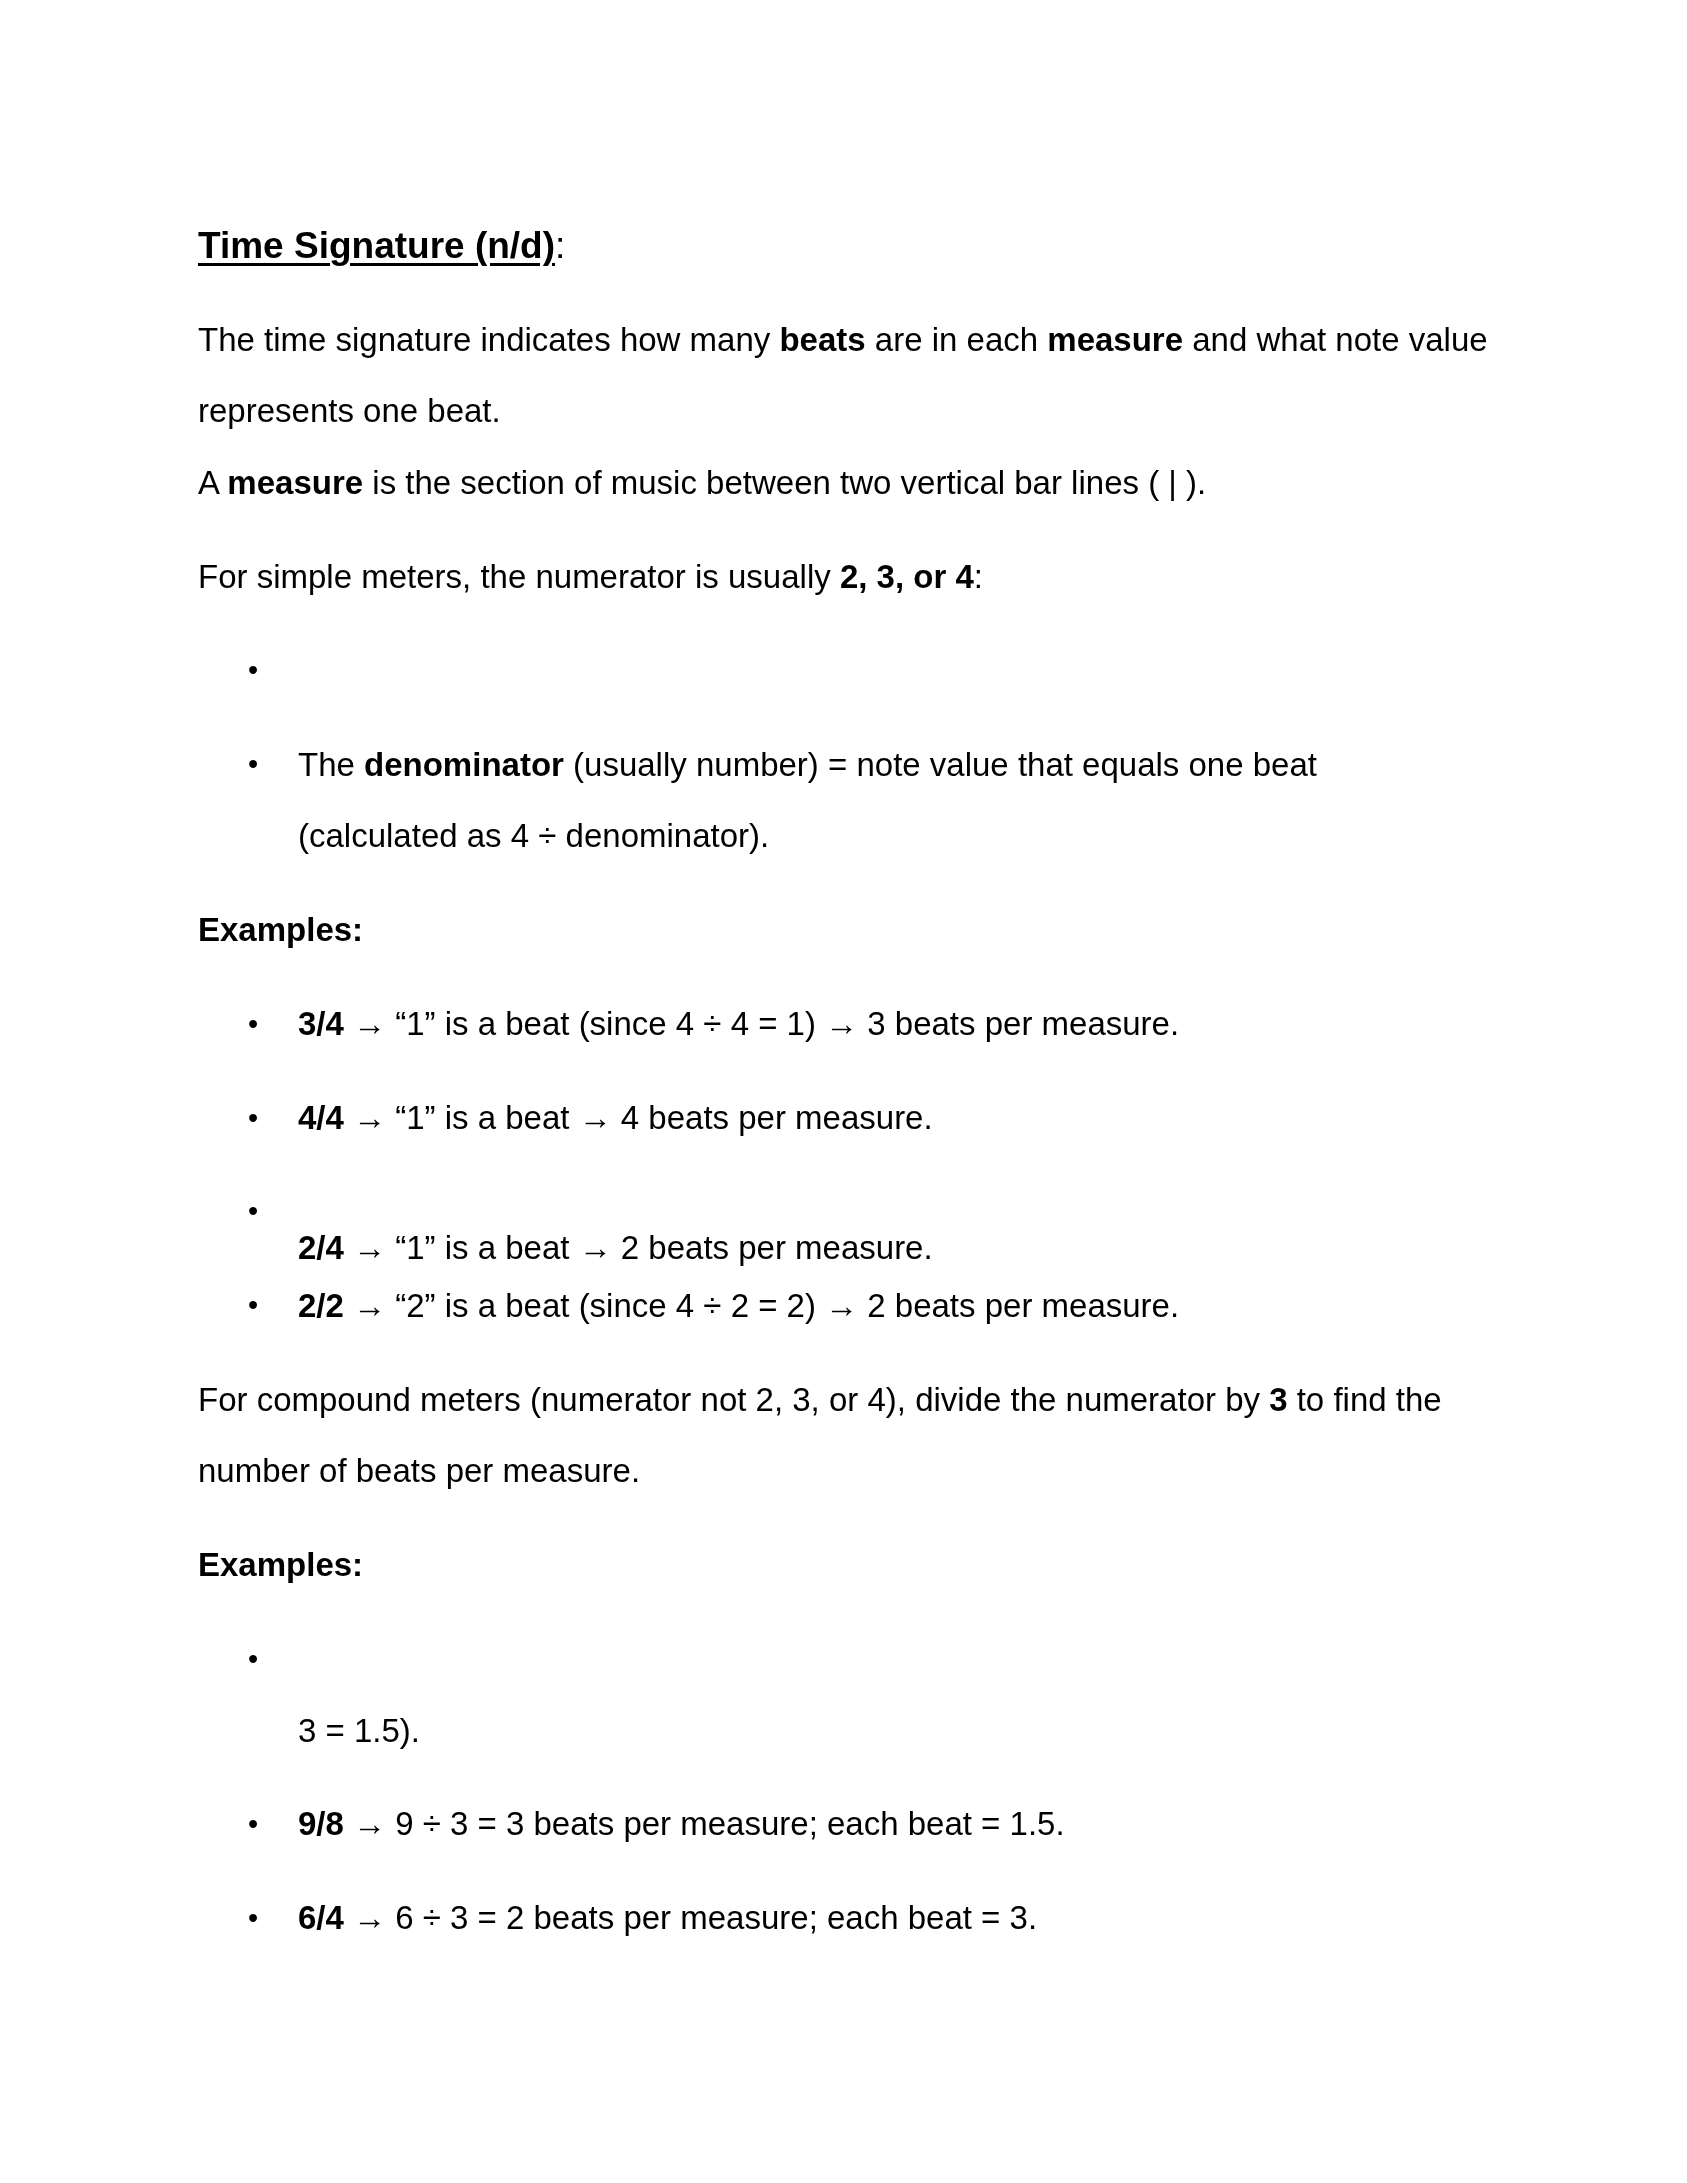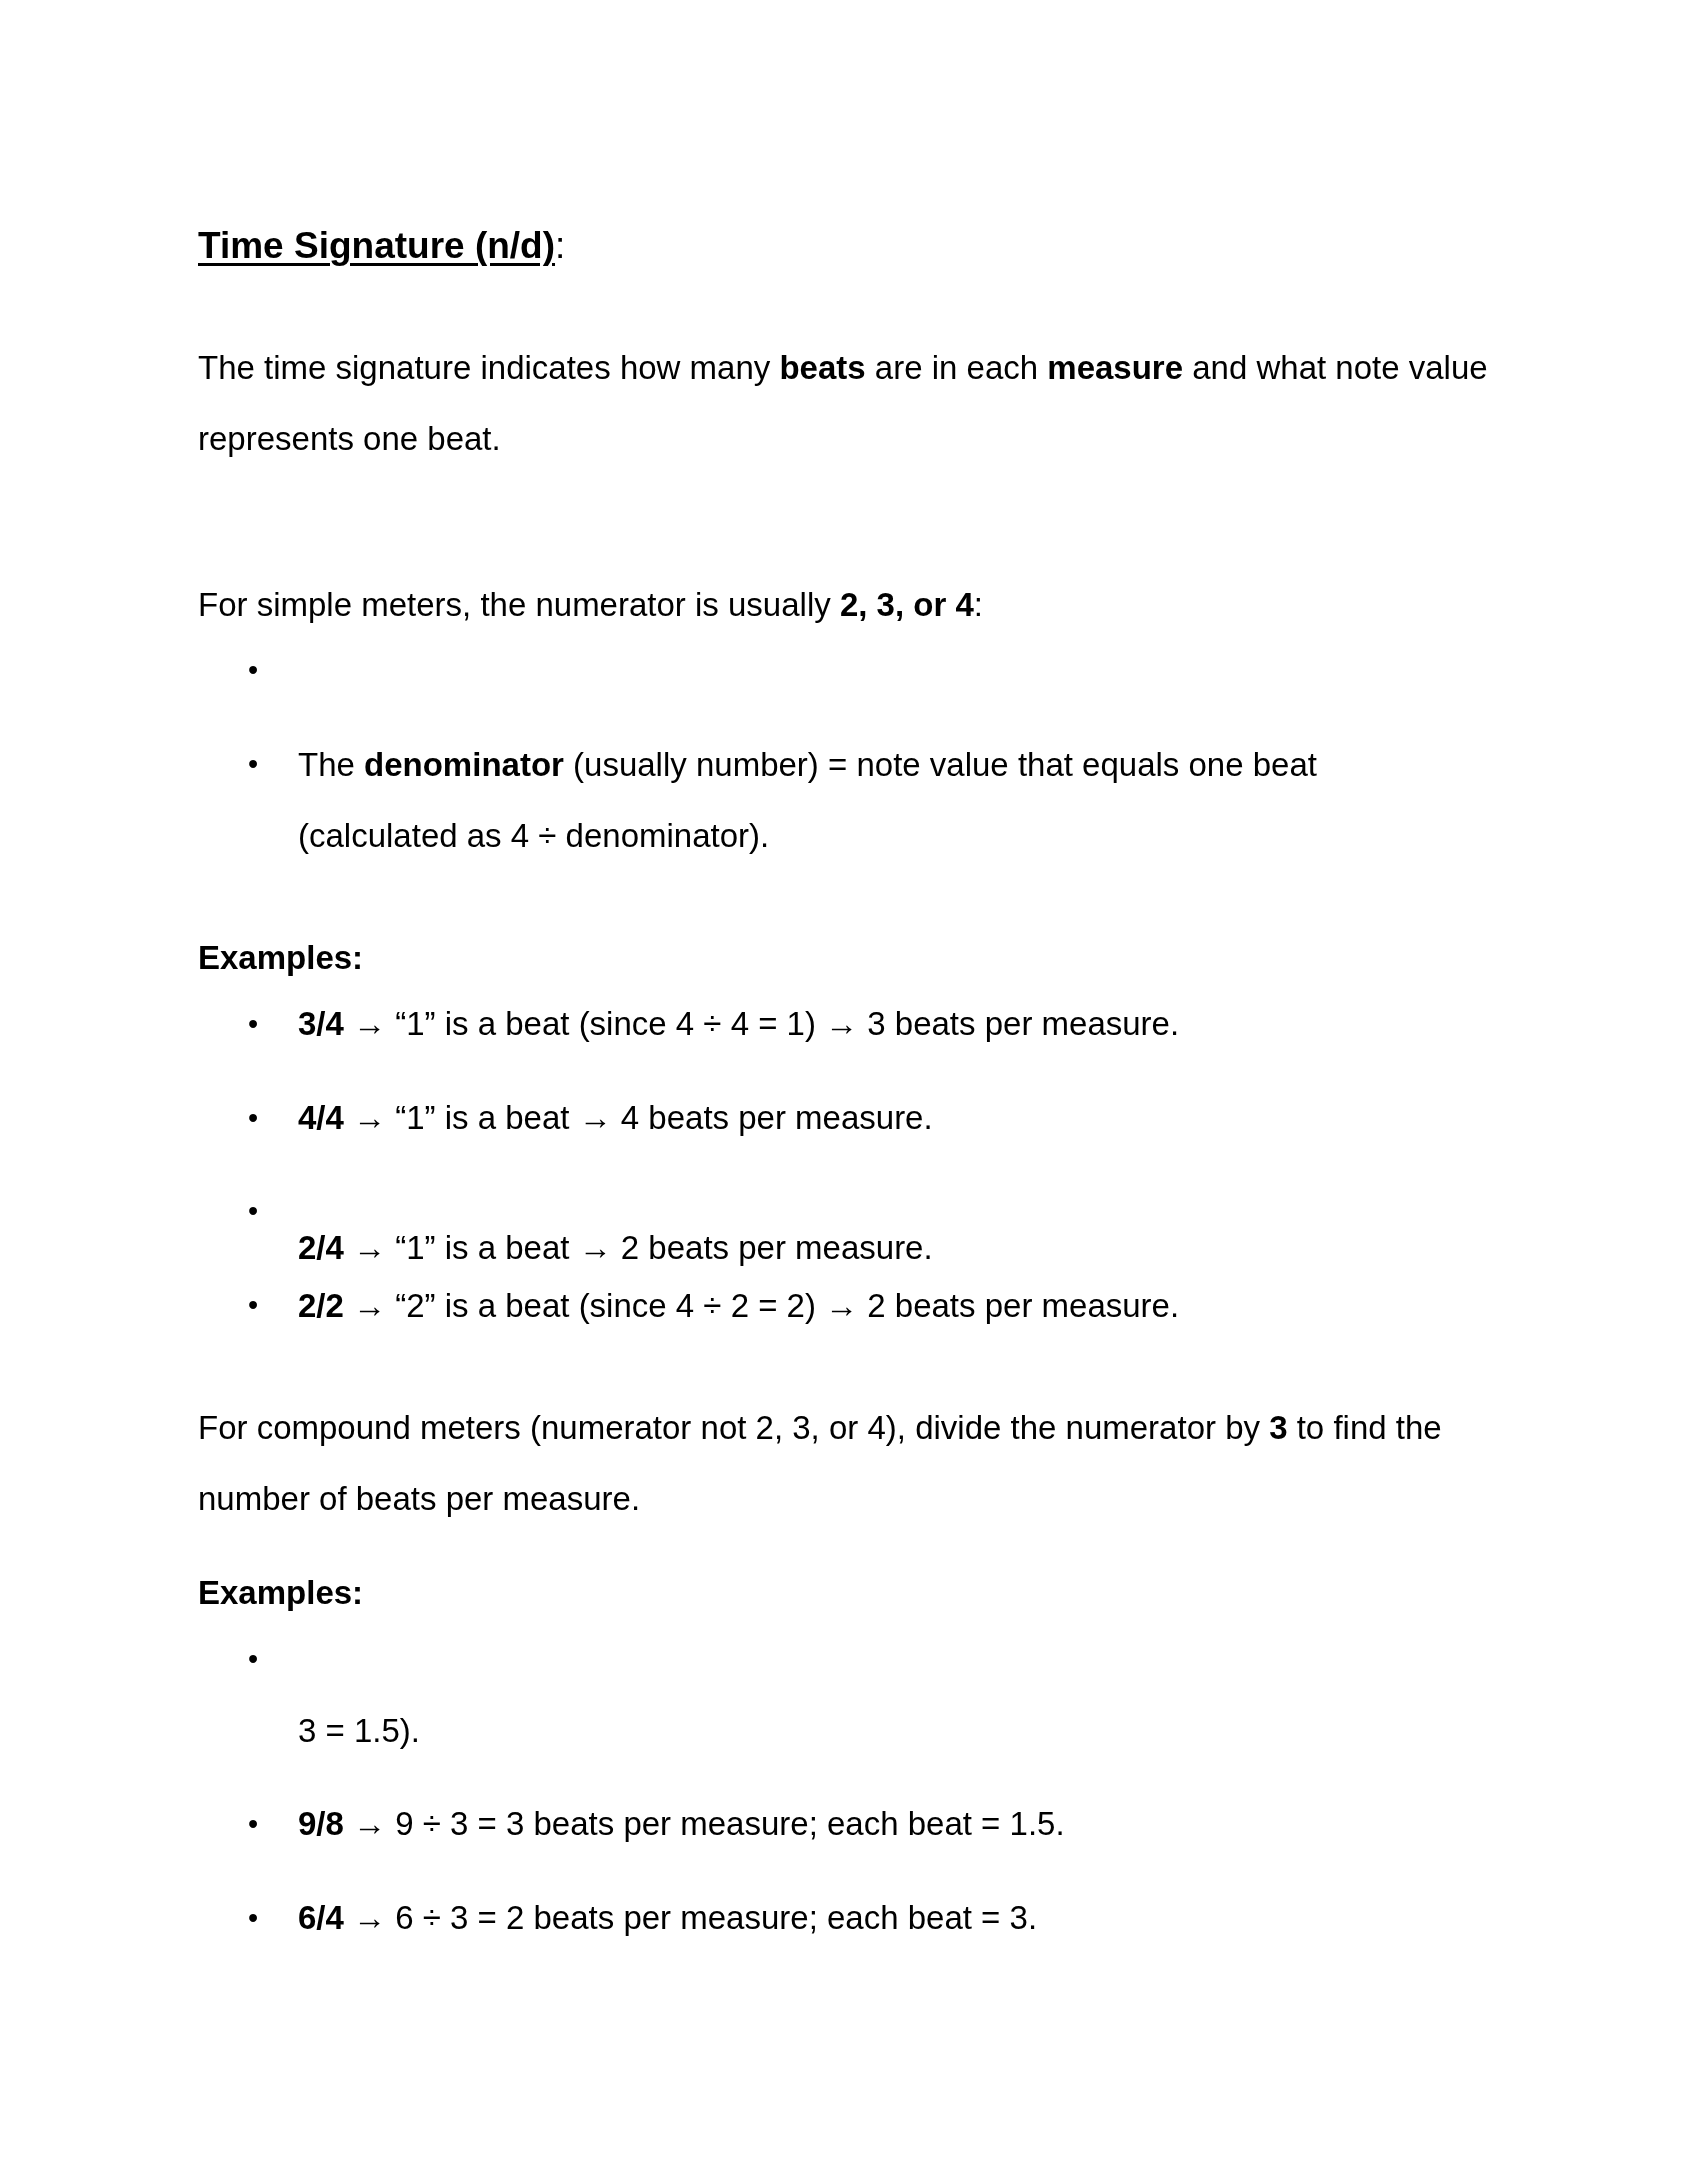--- a/index.html
+++ b/index.html
@@ -1,19 +1,19 @@
 <!DOCTYPE html>
 <html style="font-size:10.6px"><head>
 <meta charset="utf-8">
 <style>
   html, body { margin:0; padding:0; background:#ffffff; }
   body { width:1687px; height:2183px; position:relative; overflow:hidden;
          font-family:"Liberation Sans", sans-serif; color:#000; }
   .page { position:absolute; left:0; top:0; width:1687px; height:2183px; background:#fff; }
-  .line { position:absolute; left:198px; font-size:33px; white-space:nowrap; line-height:1;margin-top:28px; }
+  .line { position:absolute; left:198px; font-size:33px; white-space:nowrap; line-height:1; }
   .title { position:absolute; left:198px; top:225px; font-size:37px; font-weight:bold; white-space:nowrap; }
   .title .u { text-decoration:underline; text-decoration-thickness:2.6px; text-underline-offset:5.3px; }
   .title .colon { font-weight:normal; }
   .bullet { position:absolute; left:248px; font-size:29px; line-height:1; }
   .btext { position:absolute; left:298px; font-size:33px; white-space:nowrap; line-height:1; }
   b { font-weight:bold; }
 </style>
 </head>
 <body>
 
@@ -21,20 +21,23 @@
 
   <div class="title">
     <span class="u">Time Signature (n/d)</span><span class="colon">:</span>
   </div>
 
   <div class="line" style="top:323px">
     <span>The time signature indicates how many </span><b>beats</b><span> are in each </span><b>measure</b><span> and what note value</span>
   </div>
   <div class="line" style="top:394px">represents one beat.</div>
 
+  <div class="line" style="top:466px">
+    <span>A </span><b>measure</b><span> is the section of music between two vertical bar lines ( | ).</span>
+  </div>
 
   <div class="line" style="top:560px">
     <span>For simple meters, the numerator is usually </span><b>2, 3, or 4</b><span>:</span>
   </div>
 
   <div class="bullet" style="top:656px">•</div>
 
   <div class="bullet" style="top:750px">•</div>
   <div class="btext" style="top:748px">
     <span>The </span><b>denominator</b><span> (usually number) = note value that equals one beat</span>

